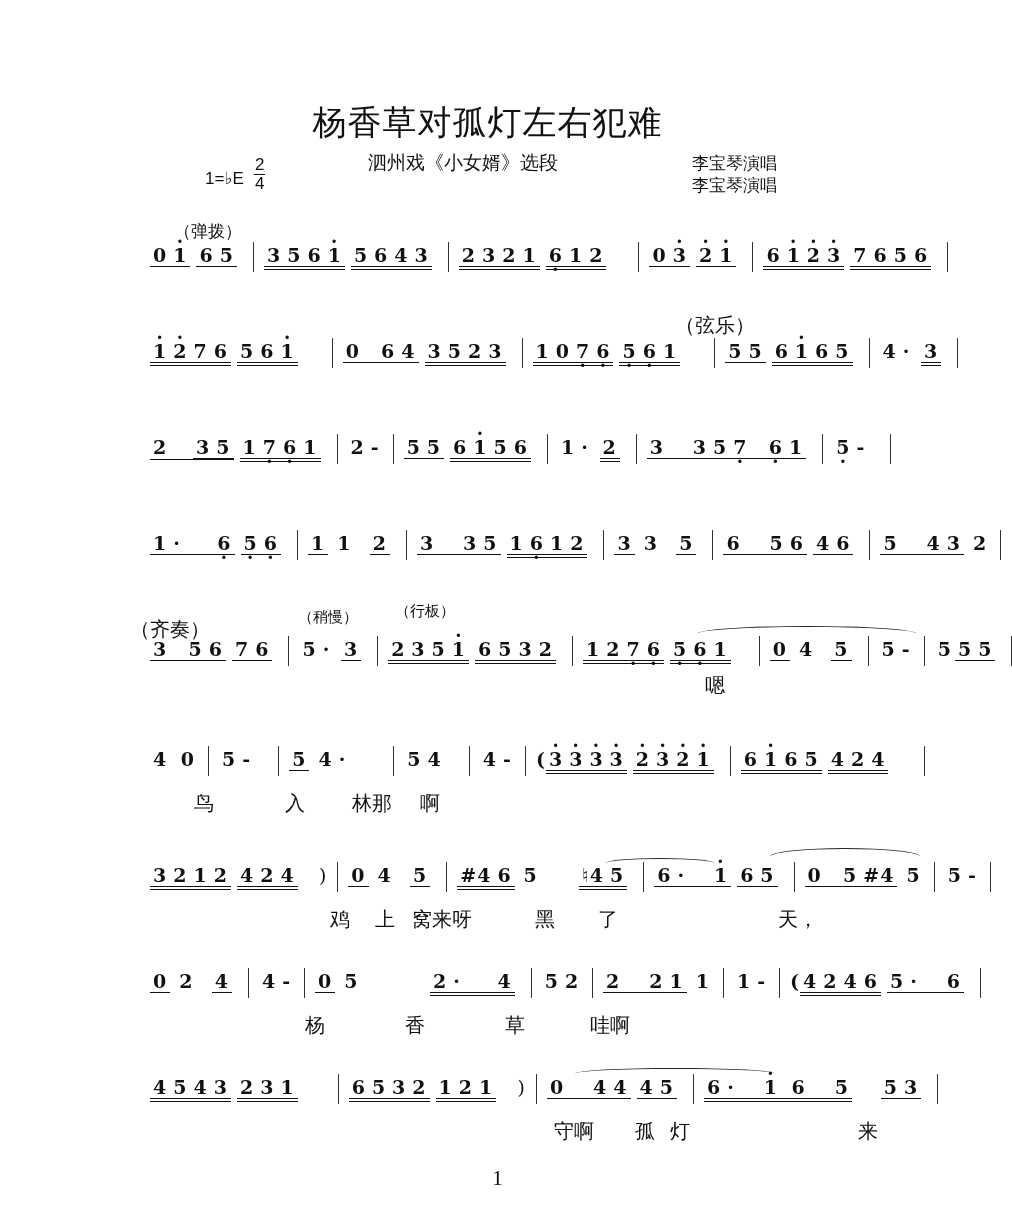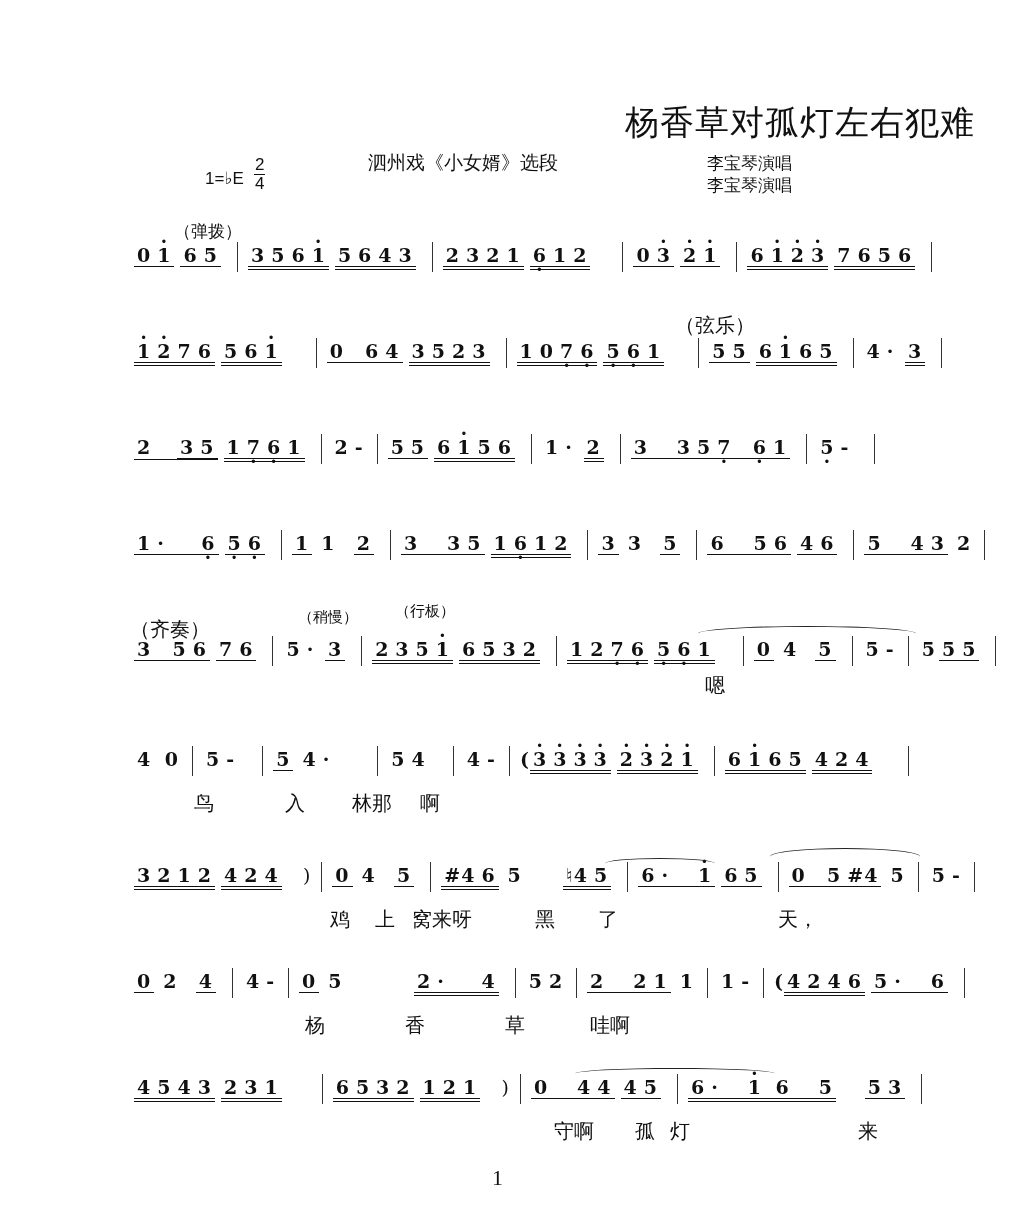--- a/index.html
+++ b/index.html
@@ -1,29 +1,29 @@
 <!DOCTYPE html>
 <html><head>
 <meta charset="utf-8">
 <style>
   html, body { margin: 0; padding: 0; background: #ffffff; }
   body { width: 1012px; height: 1224px; position: relative; overflow: hidden;
          font-family: "DejaVu Serif", serif; color: #111; }
   .abs { position: absolute; }
-  .title { left: 0; width: 975px; top: 100px; text-align: right; font-size: 34px;
+  .title { left: 0; width: 975px; top: 100px; text-align: center; font-size: 34px;
            font-family: "DejaVu Sans", sans-serif; letter-spacing: 1px; }
   .subtitle { left: 368px; top: 150px; font-size: 19px; font-family: Liberation Sans, sans-serif; }
-  .credits { left: 692px; top: 152px; font-size: 17px; line-height: 22px; font-family: "DejaVu Sans", sans-serif; margin-left: 15px; }
+  .credits { left: 692px; top: 152px; font-size: 17px; line-height: 22px; font-family: "DejaVu Sans", sans-serif; }
   .key { left: 205px; top: 168px; font-size: 17px; font-family: "Liberation Sans", sans-serif; }
   .timesig { left: 254px; top: 156px; font-size: 17px; line-height: 18px; text-align: center;
              font-family: "Liberation Sans", sans-serif; }
   .timesig .num { border-bottom: 1.5px solid #111; padding: 0 1px; }
 
   .line { position: absolute; left: 130px; width: 790px; height: 60px; }
-  .notes { position: absolute; left: 0; top: 14px; white-space: nowrap; font-weight: bold;
+  .notes { position: absolute; left: 16px; top: 14px; white-space: nowrap; font-weight: bold;
            font-family: "DejaVu Serif", serif; font-size: 19px; letter-spacing: 1px; }
   .m { display: inline-block; position: relative; padding: 0 4px; }
   .g { display: inline-block; position: relative; margin-right: 6px; }
   .u1 { border-bottom: 1.6px solid #111; }
   .u2 { border-bottom: 4.5px double #111; }
   .bar { display: inline-block; width: 1px; height: 30px; background: #333; vertical-align: middle;
          margin: 0 6px; }
   .n { display: inline-block; position: relative; margin: 0 3px; }
   .hi::before { content: "·"; position: absolute; left: 50%; top: -13px; transform: translateX(-50%);
                 font-size: 18px; font-weight: bold; }

